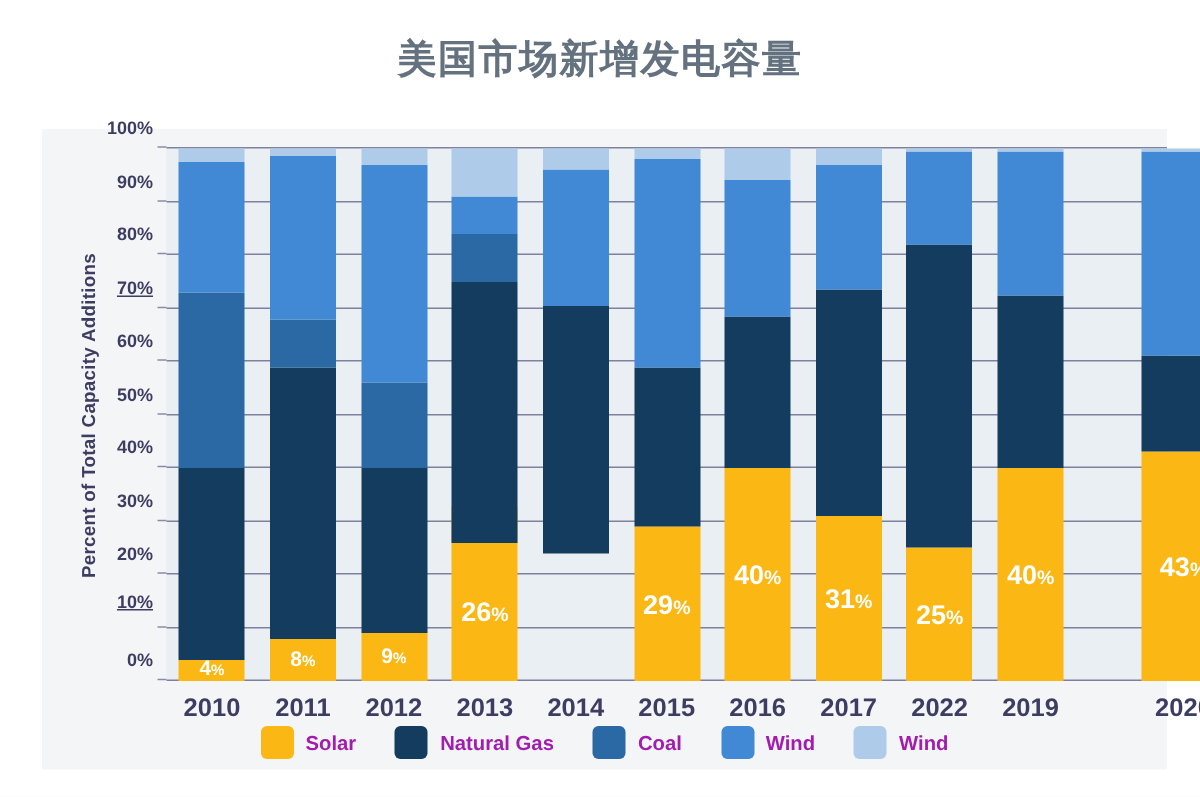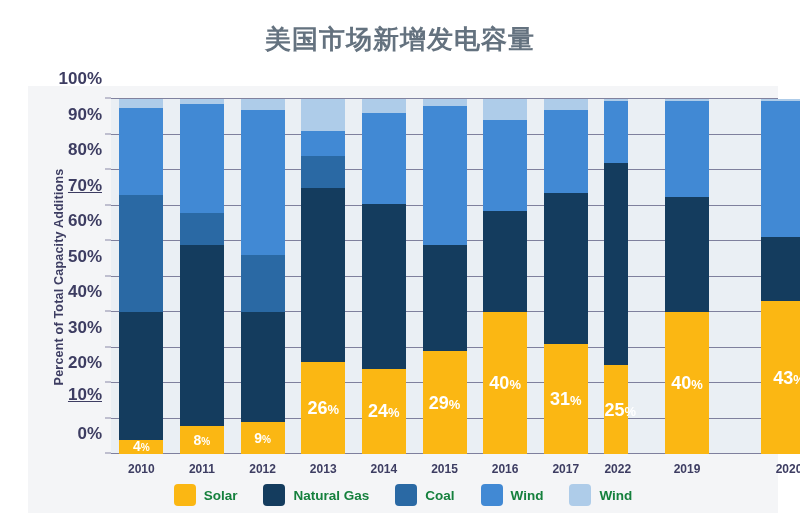--- a/index.html
+++ b/index.html
@@ -77,21 +77,21 @@
     height: 1px;
     background: #5b5b80;
     opacity: .75;
   }
 
   .ytick-label {
     position: absolute;
     right: 100%;
     margin-right: 9px;
     transform: translateY(-50%);
-    font-size: 17px;
+    font-size: 12px;
     font-weight: 700;
     color: #3d3d62;
     white-space: nowrap;
   }
   .ytick-dash {
     position: absolute;
     right: 100%;
     width: 6px;
     height: 1px;
     background: #8a8aa8;
@@ -128,21 +128,21 @@
   .seg-label.small { font-size: 14px; }
   .seg-label .pct { font-size: .72em; }
 
   .xtick-label {
     position: absolute;
     top: 100%;
     margin-top: 8px;
     left: 0;
     width: 100%;
     text-align: center;
-    font-size: 12px;
+    font-size: 17px;
     font-weight: 700;
     color: #3d3d62;
   }
 
   
   #legend {
     position: absolute;
     left: 28px;
     top: 484px;
     width: 750px;
@@ -158,21 +158,21 @@
   }
   .legend-swatch {
     width: 22px;
     height: 22px;
     border-radius: 4px;
     flex: 0 0 auto;
   }
   .legend-text {
     font-size: 13.5px;
     font-weight: 700;
-    color: #15803d;
+    color: #a21caf;
     white-space: nowrap;
   }
 </style>
 </head>
 <body>
 
 <div id="chart-title">美国市场新增发电容量</div>
 
 <div id="chart-panel">
 
@@ -250,23 +250,20 @@
           <div class="seg" style="bottom: 0px; height: 116px; background: rgb(251, 183, 19);">
             <div class="seg-label" style="bottom: 37.15px;"><span>26</span><span class="pct">%</span></div>
           </div>
           <div class="seg" style="bottom: 92.3px; height: 173.95px; background: rgb(20, 60, 94);"></div>
           <div class="seg" style="bottom: 266.25px; height: 31.95px; background: rgb(42, 105, 164);"></div>
           <div class="seg" style="bottom: 298.2px; height: 24.85px; background: rgb(65, 137, 212);"></div>
           <div class="seg" style="bottom: 323.05px; height: 31.95px; background: rgb(174, 204, 233);"></div>
           <div class="xtick-label">2013</div>
         </div>
         <div class="bar-col" style="left: 250.864px; width: 44px;">
-          <div class="seg" style="bottom: 0px; height: 85.2px; background: rgb(251, 183, 19);">
-            <div class="seg-label" style="bottom: 33.6px;"><span>24</span><span class="pct">%</span></div>
-          </div>
           <div class="seg" style="bottom: 85.2px; height: 165.075px; background: rgb(20, 60, 94);"></div>
           <div class="seg" style="bottom: 250.275px; height: 90.525px; background: rgb(65, 137, 212);"></div>
           <div class="seg" style="bottom: 340.8px; height: 14.2px; background: rgb(174, 204, 233);"></div>
           <div class="xtick-label">2014</div>
         </div>
         <div class="bar-col" style="left: 311.5px; width: 44px;">
           <div class="seg" style="bottom: 0px; height: 102.95px; background: rgb(251, 183, 19);">
             <div class="seg-label" style="bottom: 42.475px;"><span>29</span><span class="pct">%</span></div>
           </div>
           <div class="seg" style="bottom: 102.95px; height: 106.5px; background: rgb(20, 60, 94);"></div>
@@ -285,21 +282,21 @@
         </div>
         <div class="bar-col" style="left: 432.773px; width: 44px;">
           <div class="seg" style="bottom: 0px; height: 110.05px; background: rgb(251, 183, 19);">
             <div class="seg-label" style="bottom: 46.025px;"><span>31</span><span class="pct">%</span></div>
           </div>
           <div class="seg" style="bottom: 110.05px; height: 150.875px; background: rgb(20, 60, 94);"></div>
           <div class="seg" style="bottom: 260.925px; height: 83.425px; background: rgb(65, 137, 212);"></div>
           <div class="seg" style="bottom: 344.35px; height: 10.65px; background: rgb(174, 204, 233);"></div>
           <div class="xtick-label">2017</div>
         </div>
-        <div class="bar-col" style="left: 493.409px; width: 24px; border-radius: 11px;">
+        <div class="bar-col" style="left: 493.409px; width: 44px; border-radius: 11px;">
           <div class="seg" style="bottom: 0px; height: 88.75px; background: rgb(251, 183, 19);">
             <div class="seg-label" style="bottom: 35.375px;"><span>25</span><span class="pct">%</span></div>
           </div>
           <div class="seg" style="bottom: 88.75px; height: 202.35px; background: rgb(20, 60, 94);"></div>
           <div class="seg" style="bottom: 291.1px; height: 62.125px; background: rgb(65, 137, 212);"></div>
           <div class="seg" style="bottom: 353.225px; height: 1.775px; background: rgb(174, 204, 233);"></div>
           <div class="xtick-label">2022</div>
         </div>
         <div class="bar-col" style="left: 554.045px; width: 44px;">
           <div class="seg" style="bottom: 0px; height: 142px; background: rgb(251, 183, 19);">

